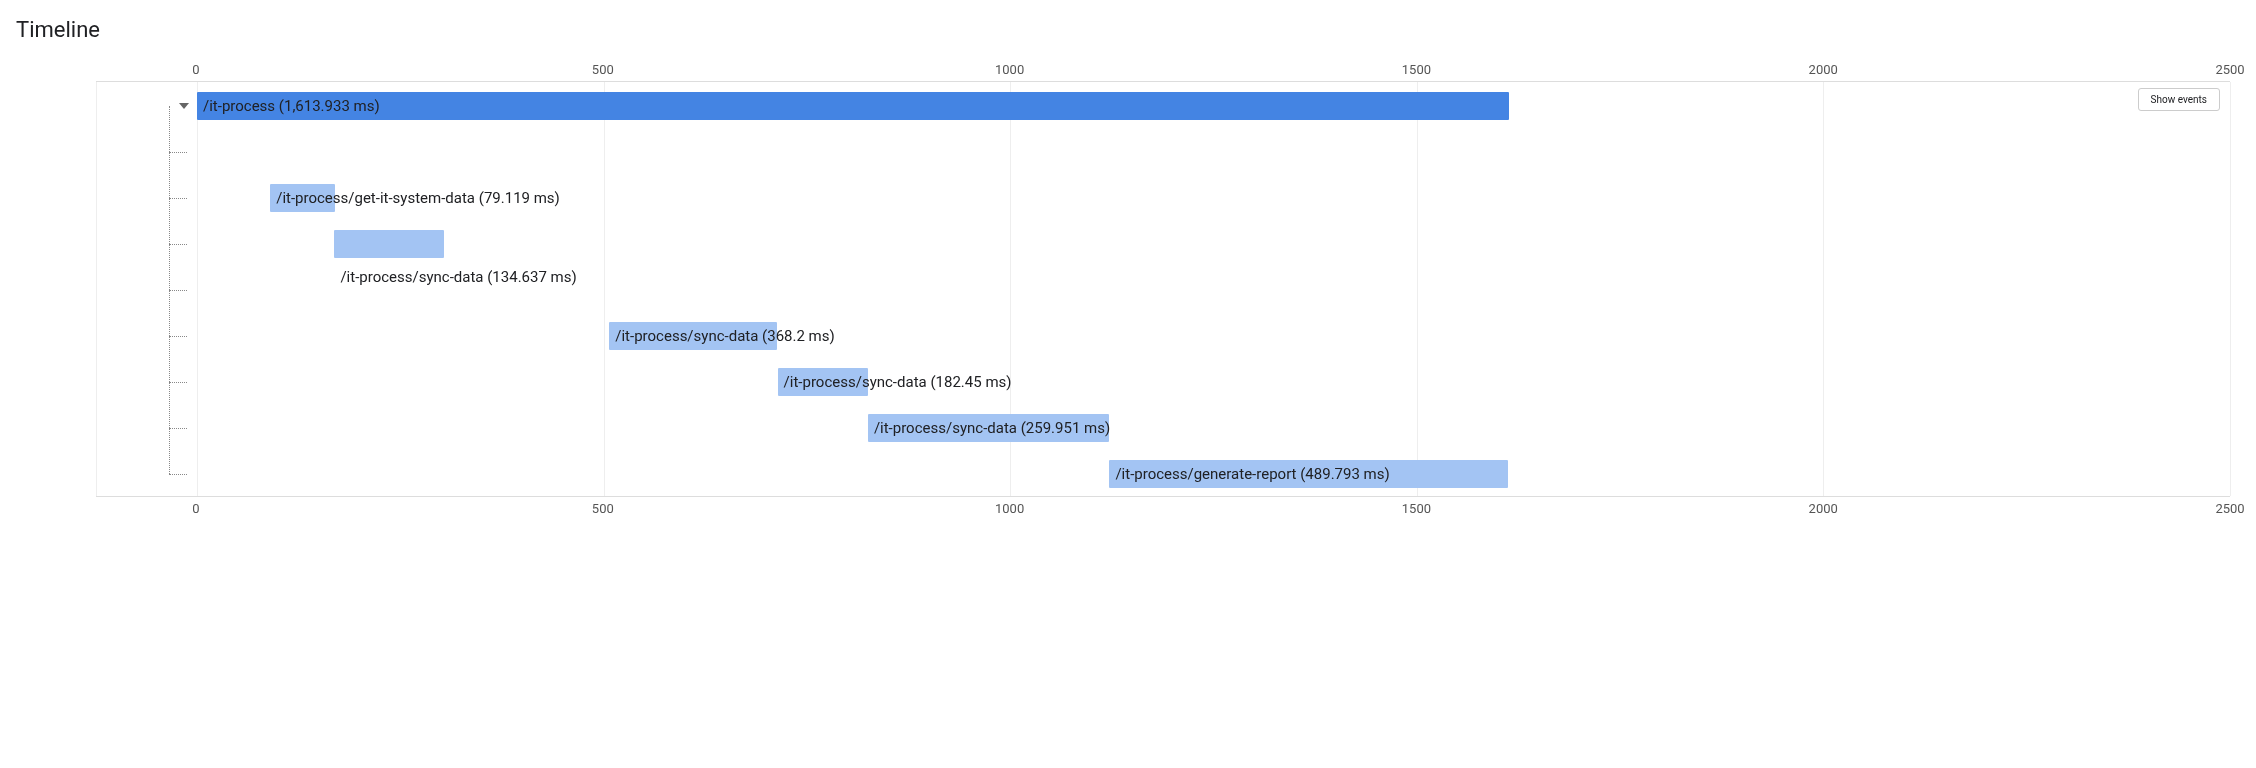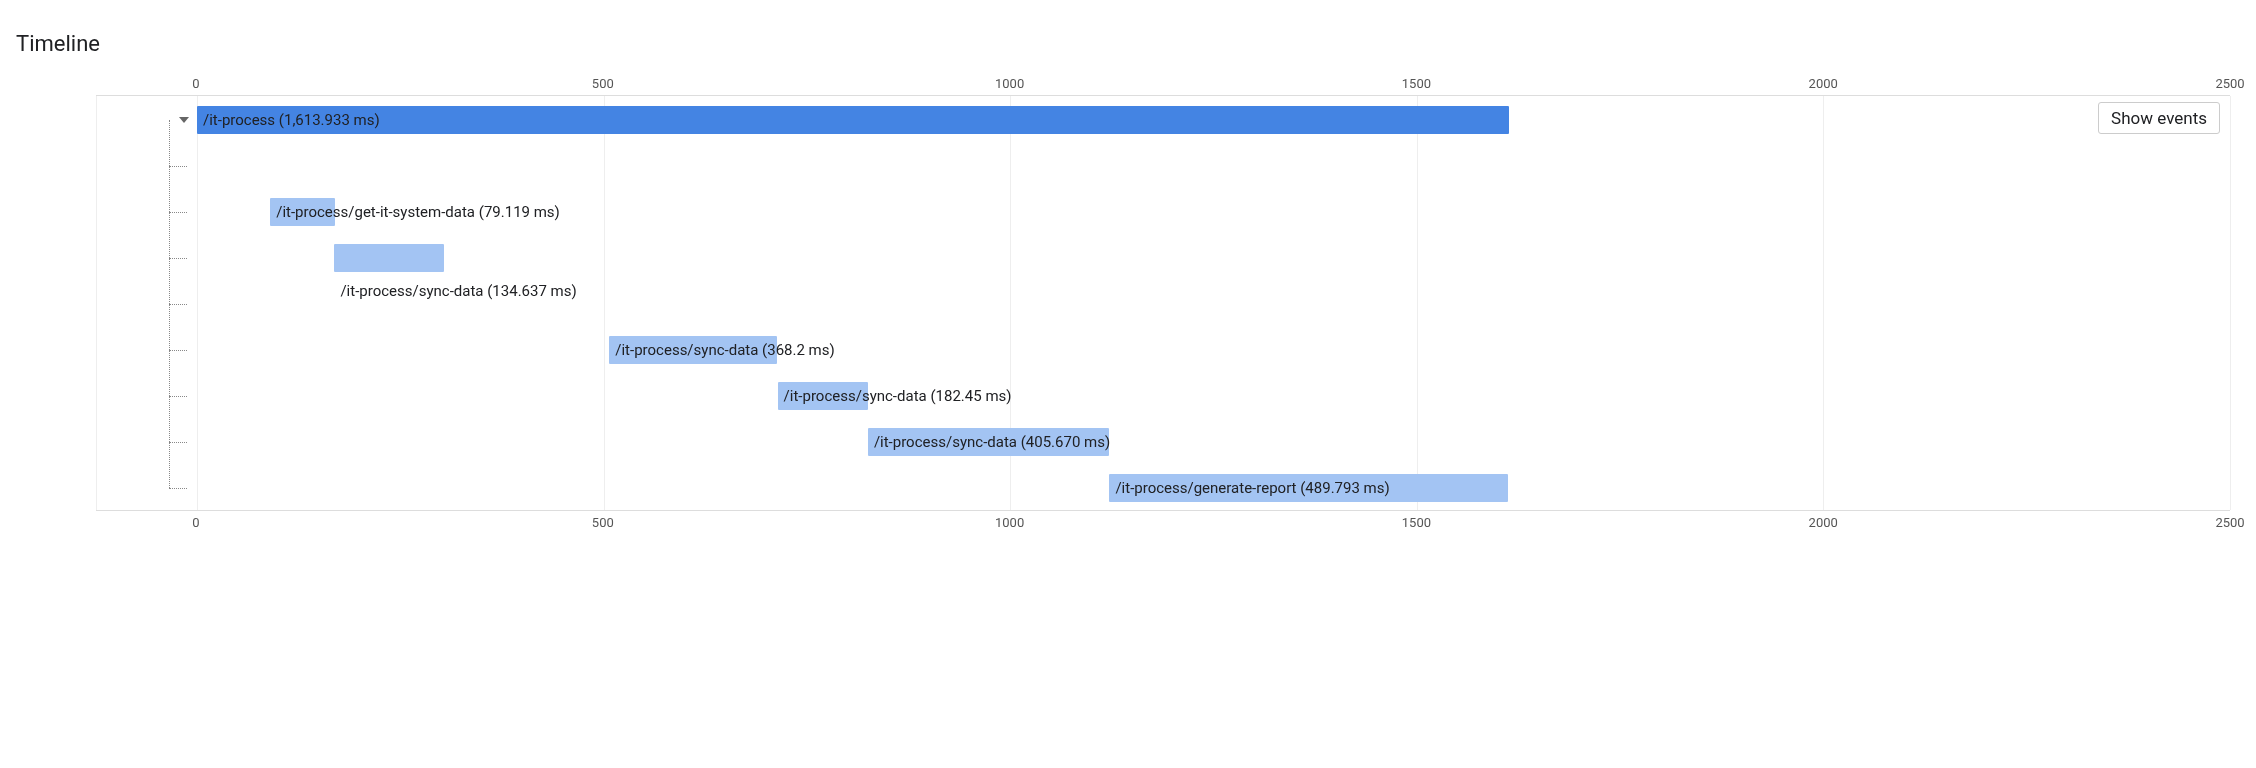--- a/index.html
+++ b/index.html
@@ -4,21 +4,21 @@
 <style>
   * { box-sizing: border-box; }
   html, body {
     margin: 0;
     padding: 0;
     font-family: Roboto, "Helvetica Neue", Arial, sans-serif;
     background: #fff;
     color: #202124;
   }
   .wrap {
-    padding: 25px 16px 20px 16px;
+    padding: 11px 16px 20px 16px;
     width: 2256px;
   }
   .title {
     font-size: 22px;
     font-weight: 400;
     margin: 6px 0 18px 0;
   }
   .chart-area {
     position: relative;
     margin-left: 80px;
@@ -116,21 +116,21 @@
   }
   .show-events {
     position: absolute;
     top: 6px;
     right: 10px;
     z-index: 5;
     background: #fff;
     border: 1px solid #ccc;
     border-radius: 3px;
     padding: 5px 12px;
-    font-size: 17px;
+    font-size: 10px;
     color: #202124;
     cursor: pointer;
     font-family: inherit;
   }
 </style>
 </head>
 <body>
 
 <div class="wrap">
   <div class="title">Timeline</div>
@@ -183,21 +183,21 @@
         <div class="row" style="top: 240px;">
           <div class="bar" style="left: calc(20.28% + 79.72px); width: calc(8.256% - 8.256px);"></div>
           <div class="bar-label" style="left: calc(20.28% + 79.72px);">/it-process/sync-data (368.2 ms)</div>
         </div>
         <div class="row" style="top: 286px;">
           <div class="bar" style="left: calc(28.56% + 71.44px); width: calc(4.4612% - 4.4612px);"></div>
           <div class="bar-label" style="left: calc(28.56% + 71.44px);">/it-process/sync-data (182.45 ms)</div>
         </div>
         <div class="row" style="top: 332px;">
           <div class="bar" style="left: calc(33% + 67px); width: calc(11.8743% - 11.8743px);"></div>
-          <div class="bar-label" style="left: calc(33% + 67px);">/it-process/sync-data (405.670 ms)</div>
+          <div class="bar-label" style="left: calc(33% + 67px);">/it-process/sync-data (259.951 ms)</div>
         </div>
         <div class="row" style="top: 378px;">
           <div class="bar" style="left: calc(44.88% + 55.12px); width: calc(19.5917% - 19.5917px);"></div>
           <div class="bar-label" style="left: calc(44.88% + 55.12px);">/it-process/generate-report (489.793 ms)</div>
         </div>
       </div>
 
     <div class="axis bottom" id="axis-bottom">
         <div class="tick" style="left: calc(0% + 100px);">0</div>
         <div class="tick" style="left: calc(20% + 80px);">500</div>

